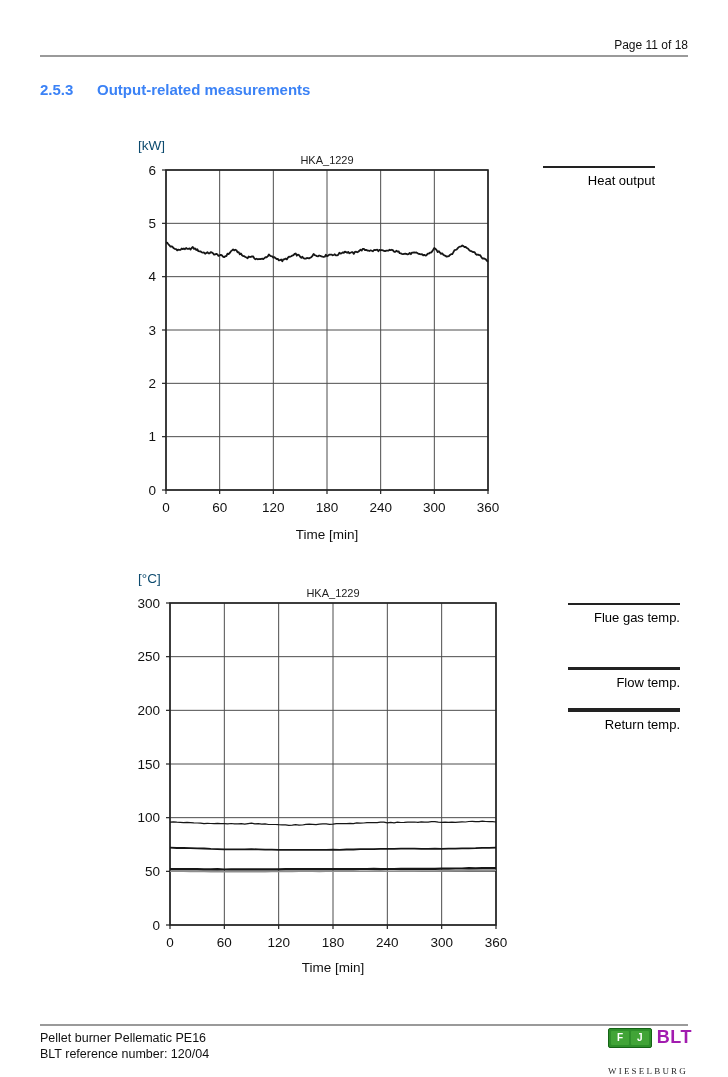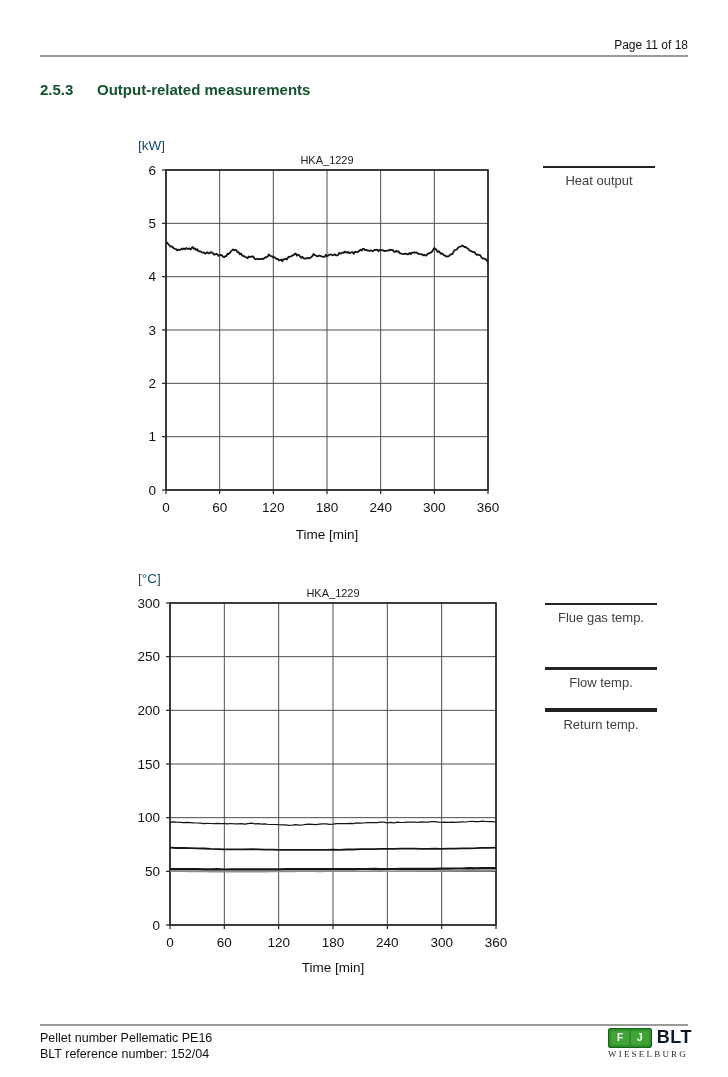--- a/index.html
+++ b/index.html
@@ -10,64 +10,64 @@
     background:#ffffff; overflow:hidden;
   }
   
   .page-num {
     position:absolute; top:38px; right:40px; font-size:12px; color:#111;
   }
   .header-rule {
     position:absolute; top:55px; left:40px; width:648px; height:2px; background:#9a9a9a;
   }
   .heading {
-    position:absolute; top:81px; left:40px; font-size:15px; font-weight:bold; color:#14532d;
+    position:absolute; top:81px; left:40px; font-size:15px; font-weight:bold; color:#3b82f6;
   }
   .heading .sec-num { display:inline-block; width:57px; }
   
   .chart-block { position:absolute; left:100px; width:440px; height:420px; }
   #chart-block-0 { top:138px; }
   #chart-block-1 { top:571px; }
   .unit-label { position:absolute; left:38px; top:0; font-size:13.5px; color:#0c4a6e; }
   .chart-title-0 { position:absolute; left:66px; width:322px; top:16px; text-align:center; font-size:11px; color:#222; }
   .chart-title-1 { position:absolute; left:70px; width:326px; top:16px; text-align:center; font-size:11px; color:#222; }
   .chart-svg { position:absolute; left:0; top:0; }
   .chart-svg text { font-family:"Liberation Sans", sans-serif; font-size:13.5px; fill:#111; }
   .xaxis-label-0 { position:absolute; left:66px; width:322px; top:389px; text-align:center; font-size:13.5px; color:#111; }
   .xaxis-label-1 { position:absolute; left:70px; width:326px; top:389px; text-align:center; font-size:13.5px; color:#111; }
   
   .legend { position:absolute; width:112px; }
   #legend-heat { left:543px; top:166px; }
   .legend-entry { position:absolute; left:0; width:112px; }
   #legend-flue   { top:0; }
   #legend-flow   { top:52px;margin-top:12px; }
   #legend-return { top:105px; }
-  #legend-temps  { left:545px; top:603px; width:112px; height:170px; position:absolute; }
+  #legend-temps  { left:568px; top:603px; width:112px; height:170px; position:absolute; }
   .legend-line { width:100%; background:#222; }
   .lw-thin  { height:2px; }
   .lw-mid   { height:2.5px; }
   .lw-thick { height:3.5px; }
-  .legend-label { margin-top:5px; text-align:center; font-size:13px; color:#404040; }
+  .legend-label { margin-top:5px; text-align:right; font-size:13px; color:#000000; }
   
   .footer-rule { position:absolute; top:1024px; left:40px; width:648px; height:2px; background:#9a9a9a; }
   .footer-line1 { position:absolute; top:1031px; left:40px; font-size:12.5px; color:#111; }
   .footer-line2 { position:absolute; top:1047px; left:40px; font-size:12.5px; color:#111; }
   .logo { position:absolute; top:1027px; left:608px; width:84px; }
   .logo-row { display:flex; align-items:center; }
   .logo-green {
     display:flex; gap:2px; padding:2px; border:1px solid #156315;
     border-radius:2px; background:#2e8f2a; width:50px; height:20px;
   }
   .logo-cell {
     flex:1; background:#41a437; color:#fff; font-size:10px; font-weight:bold;
     display:flex; align-items:center; justify-content:center; border-radius:1px;
   }
-  .logo-blt { font-size:18px; font-weight:bold; color:#0f172a; margin-left:5px; letter-spacing:0.5px; }
+  .logo-blt { font-size:18px; font-weight:bold; color:#a21caf; margin-left:5px; letter-spacing:0.5px; }
   .logo-sub {
-    margin-top:1px; font-family:"Liberation Serif", serif; font-size:9px;
+    margin-top:18px; font-family:"Liberation Serif", serif; font-size:9px;
     letter-spacing:2.2px; color:#2b2b2b; white-space:nowrap;
   }
 </style>
 </head>
 <body>
 
 <div class="page">
 
   <div class="page-num">Page 11 of 18</div>
   <div class="header-rule"></div>
@@ -197,22 +197,22 @@
       <div class="legend-line lw-mid"></div>
       <div class="legend-label">Flow temp.</div>
     </div>
     <div class="legend-entry" id="legend-return">
       <div class="legend-line lw-thick"></div>
       <div class="legend-label">Return temp.</div>
     </div>
   </div>
 
   <div class="footer-rule"></div>
-  <div class="footer-line1">Pellet number Pellematic PE16</div>
-  <div class="footer-line2">BLT reference number: 152/04</div>
+  <div class="footer-line1">Pellet burner Pellematic PE16</div>
+  <div class="footer-line2">BLT reference number: 120/04</div>
 
   <div class="logo">
     <div class="logo-row">
       <div class="logo-green" style="background: rgb(46, 143, 42);">
         <span class="logo-cell">F</span>
         <span class="logo-cell">J</span>
       </div>
       <span class="logo-blt">BLT</span>
     </div>
     <div class="logo-sub">WIESELBURG</div>

